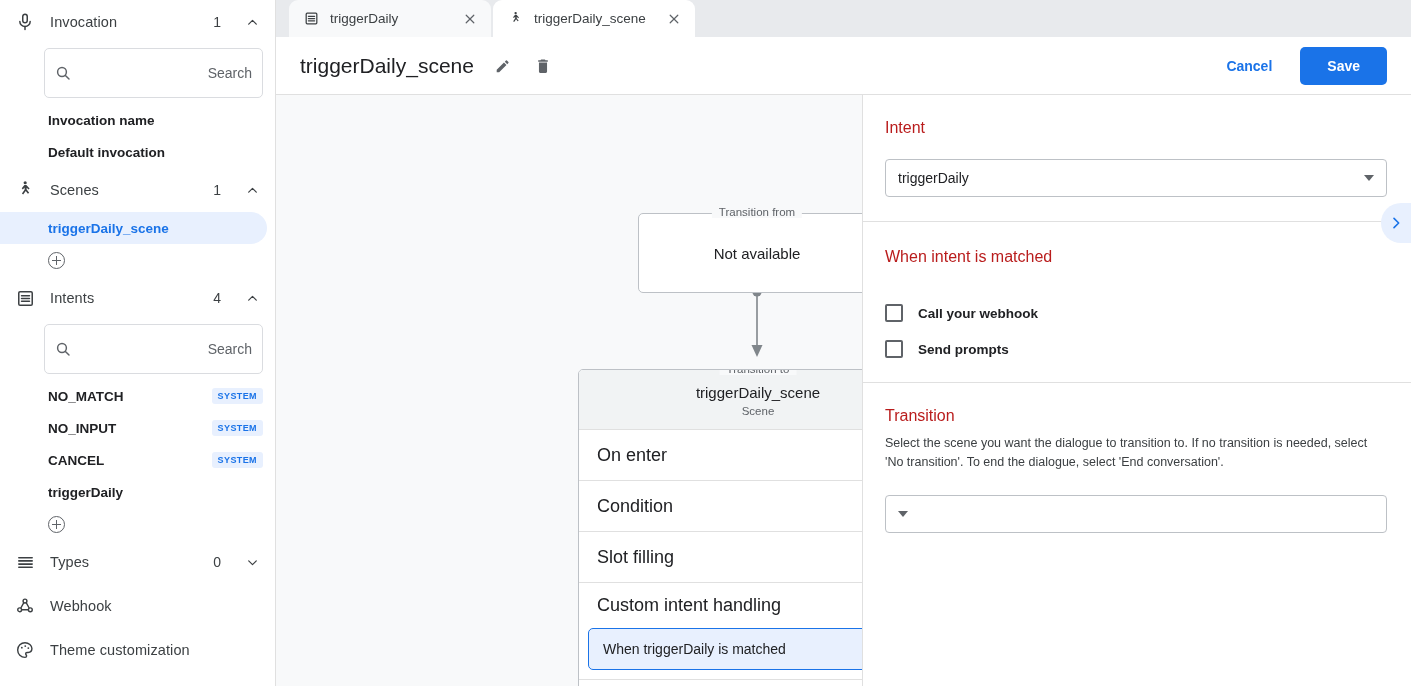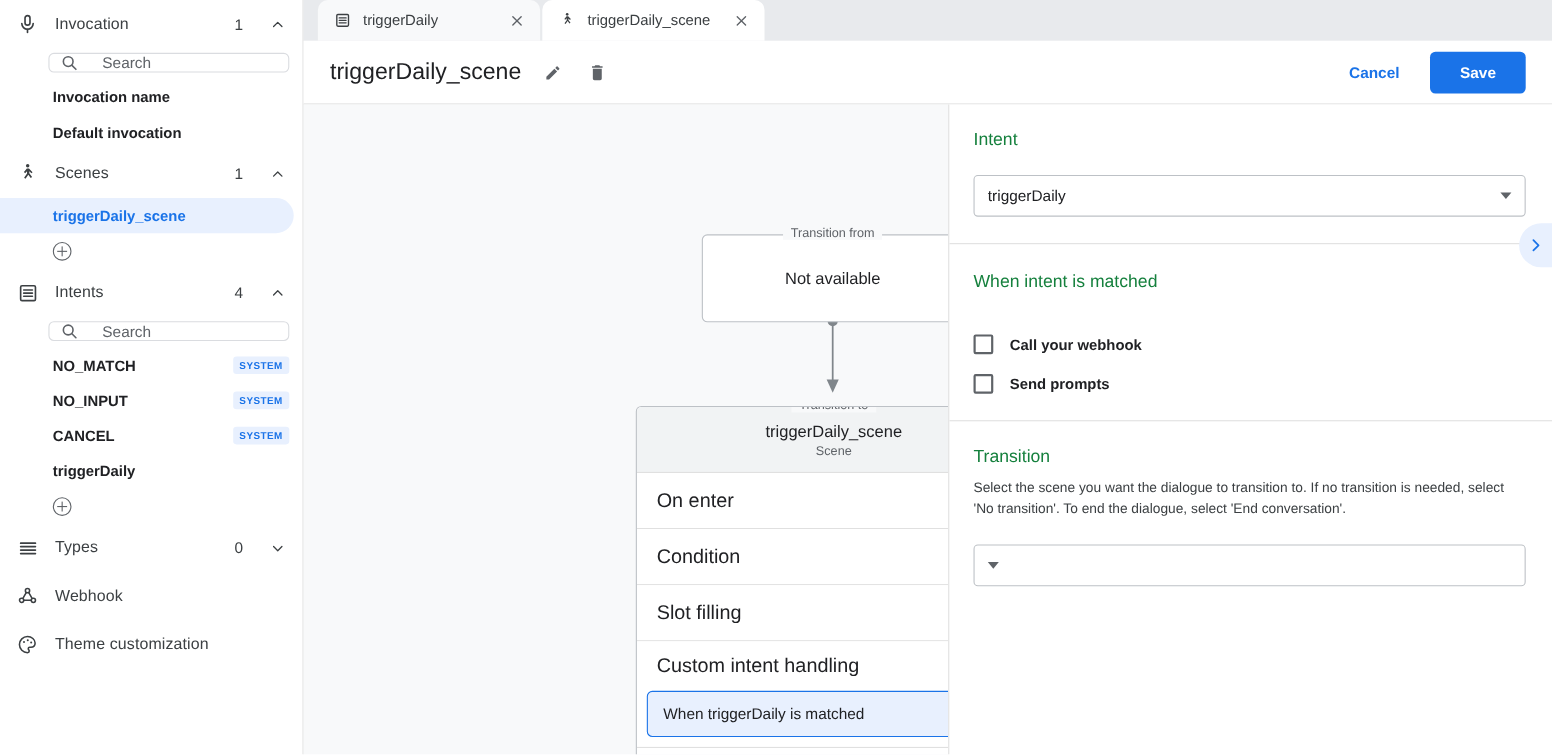--- a/index.html
+++ b/index.html
@@ -27,26 +27,27 @@
     gap: 14px;
     cursor: pointer;
   }
   .nav-group-head .ico { width:22px; height:22px; flex:0 0 22px; display:flex; align-items:center; justify-content:center; color:#3c4043; }
   .nav-group-head .lbl { flex:1; font-size:14.5px; color:#3c4043; letter-spacing:.1px; }
   .nav-group-head .cnt { font-size:14px; color:#3c4043; margin-right:10px; }
   .chev { width:14px; height:14px; color:#3c4043; display:flex; align-items:center; justify-content:center;}
 
   .search-box {
     margin: 4px 12px 6px 44px;
-    height: 18px;
+    height: 50px;
     border: 1px solid #dadce0;
     border-radius: 5px;
     display: flex; align-items:center;
     padding: 0 10px; gap: 22px;
     background:#fff;
+    justify-content:space-between;
   }
   .search-box .sico { color:#5f6368; display:flex; }
   .search-box .ph { font-size:14px; color:#5f6368; }
 
   .nav-sub {
     height: 32px; display:flex; align-items:center;
     padding-left: 48px; padding-right: 12px;
     font-size: 13.5px; font-weight: bold; color:#202124;
     cursor:pointer;
   }
@@ -151,21 +152,21 @@
     font-size:14px; color:#202124; cursor:pointer;
   }
 
   
   #rightpanel {
     width: 549px; flex:0 0 549px; background:#fff;
     border-left:1px solid #e0e0e0; position:relative; overflow:hidden;
   }
   .rp-section { padding: 24px 24px 24px 22px; border-bottom:1px solid #e0e0e0; }
   .rp-section.last { border-bottom:none; }
-  .rp-h { font-size:16px; color:#15803d; }
+  .rp-h { font-size:16px; color:#b91c1c; }
   .rp-desc { font-size:12.5px; color:#3c4043; line-height:1.55; margin-top:9px; }
   .select-box {
     margin-top: 22px; height:38px; border:1px solid #bdc1c6; border-radius:4px;
     display:flex; align-items:center; padding: 0 12px; background:#fff; cursor:pointer;
   }
   .select-box .sv { flex:1; font-size:14px; color:#202124; }
   .tri-down { width:0;height:0;border-left:5px solid transparent;border-right:5px solid transparent;border-top:6px solid #5f6368; }
   .cb-row { display:flex; align-items:center; gap:15px; margin-top:18px; cursor:pointer; }
   .cb { width:18px;height:18px;border:2px solid #5f6368; border-radius:2px; background:#fff; flex:0 0 18px;}
   .cb-lbl { font-size:13.5px; font-weight:bold; color:#202124; }

